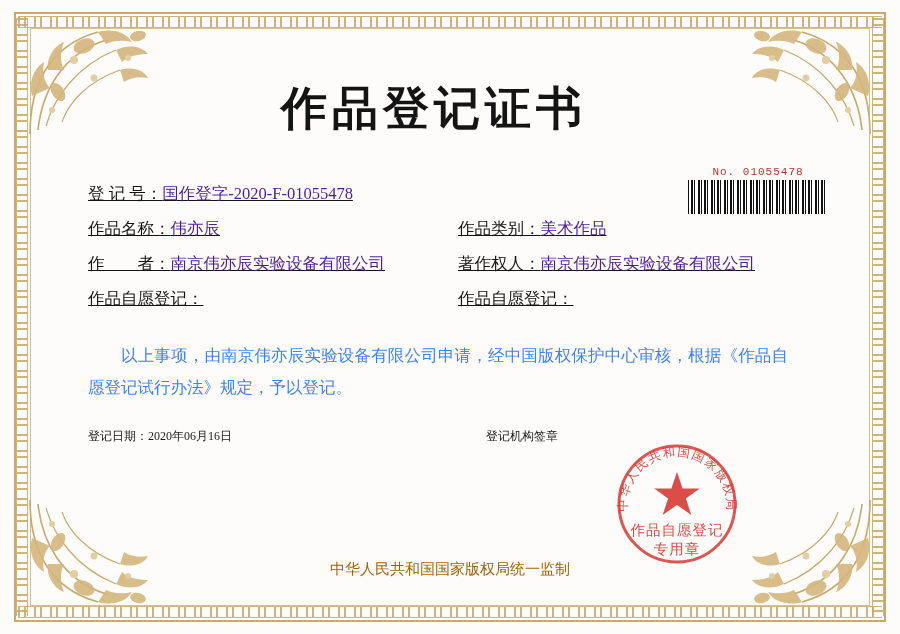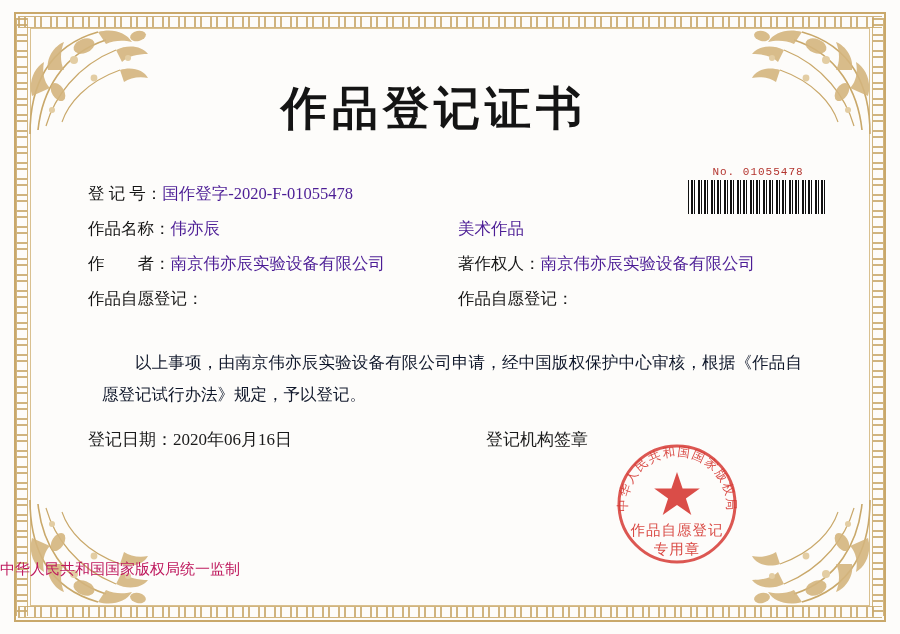--- a/index.html
+++ b/index.html
@@ -143,20 +143,21 @@
     top: 176px;
     width: 730px;
     font-size: 16.5px;
     line-height: 34px;
     color: #141414;
   }
   .frow {
     display: flex;
     height: 35px;
     align-items: center;
+    text-decoration: underline;
   }
   .fcol-left {
     width: 370px;
     display: flex;
     align-items: center;
   }
   .fcol-right {
     flex: 1;
     display: flex;
     align-items: center;
@@ -166,37 +167,36 @@
     color: #141414;
   }
   .fvalue {
     color: #4c1d95;
   }
 
   
   .body-text {
     position: absolute;
     left: 88px;
-    top: 347px;
+    top: 340px;
     width: 700px;
     font-size: 16.5px;
     line-height: 32px;
     text-indent: 33px;
     text-align: justify;
-    color: #0f172a;
-    margin-left: 14px;
+    color: #3b82f6;
   }
 
   
   .bottom-row {
     position: absolute;
     left: 88px;
     top: 428px;
     width: 730px;
-    font-size: 17px;
+    font-size: 12px;
     display: flex;
   }
   .reg-date { width: 370px; }
   .sign-label { flex: 1; margin-left: 28px; }
 
   
   .seal {
     position: absolute;
     left: 607px;
     top: 432px;
@@ -204,23 +204,23 @@
     height: 140px;
   }
   .seal svg { display: block; }
 
   
   .footer {
     position: absolute;
     left: 0;
     top: 560px;
     width: 900px;
-    text-align: left;
+    text-align: center;
     font-size: 15px;
-    color: #be185d;
+    color: #a16207;
   }
 </style>
 </head>
 <body>
 
 <div class="certificate">
 
   <div class="greek-band greek-h greek-top"></div>
   <div class="greek-band greek-h greek-bottom"></div>
   <div class="greek-band greek-v greek-left"></div>
@@ -355,20 +355,21 @@
         <span class="fvalue"></span>
       </div>
     </div>
 
     <div class="frow">
       <div class="fcol-left">
         <span class="flabel">作品名称：</span>
         <span class="fvalue">伟亦辰</span>
       </div>
       <div class="fcol-right">
+        <span class="flabel">作品类别：</span>
         <span class="fvalue">美术作品</span>
       </div>
     </div>
 
     <div class="frow">
       <div class="fcol-left">
         <span class="flabel">作　　者：</span>
         <span class="fvalue">南京伟亦辰实验设备有限公司</span>
       </div>
       <div class="fcol-right">

